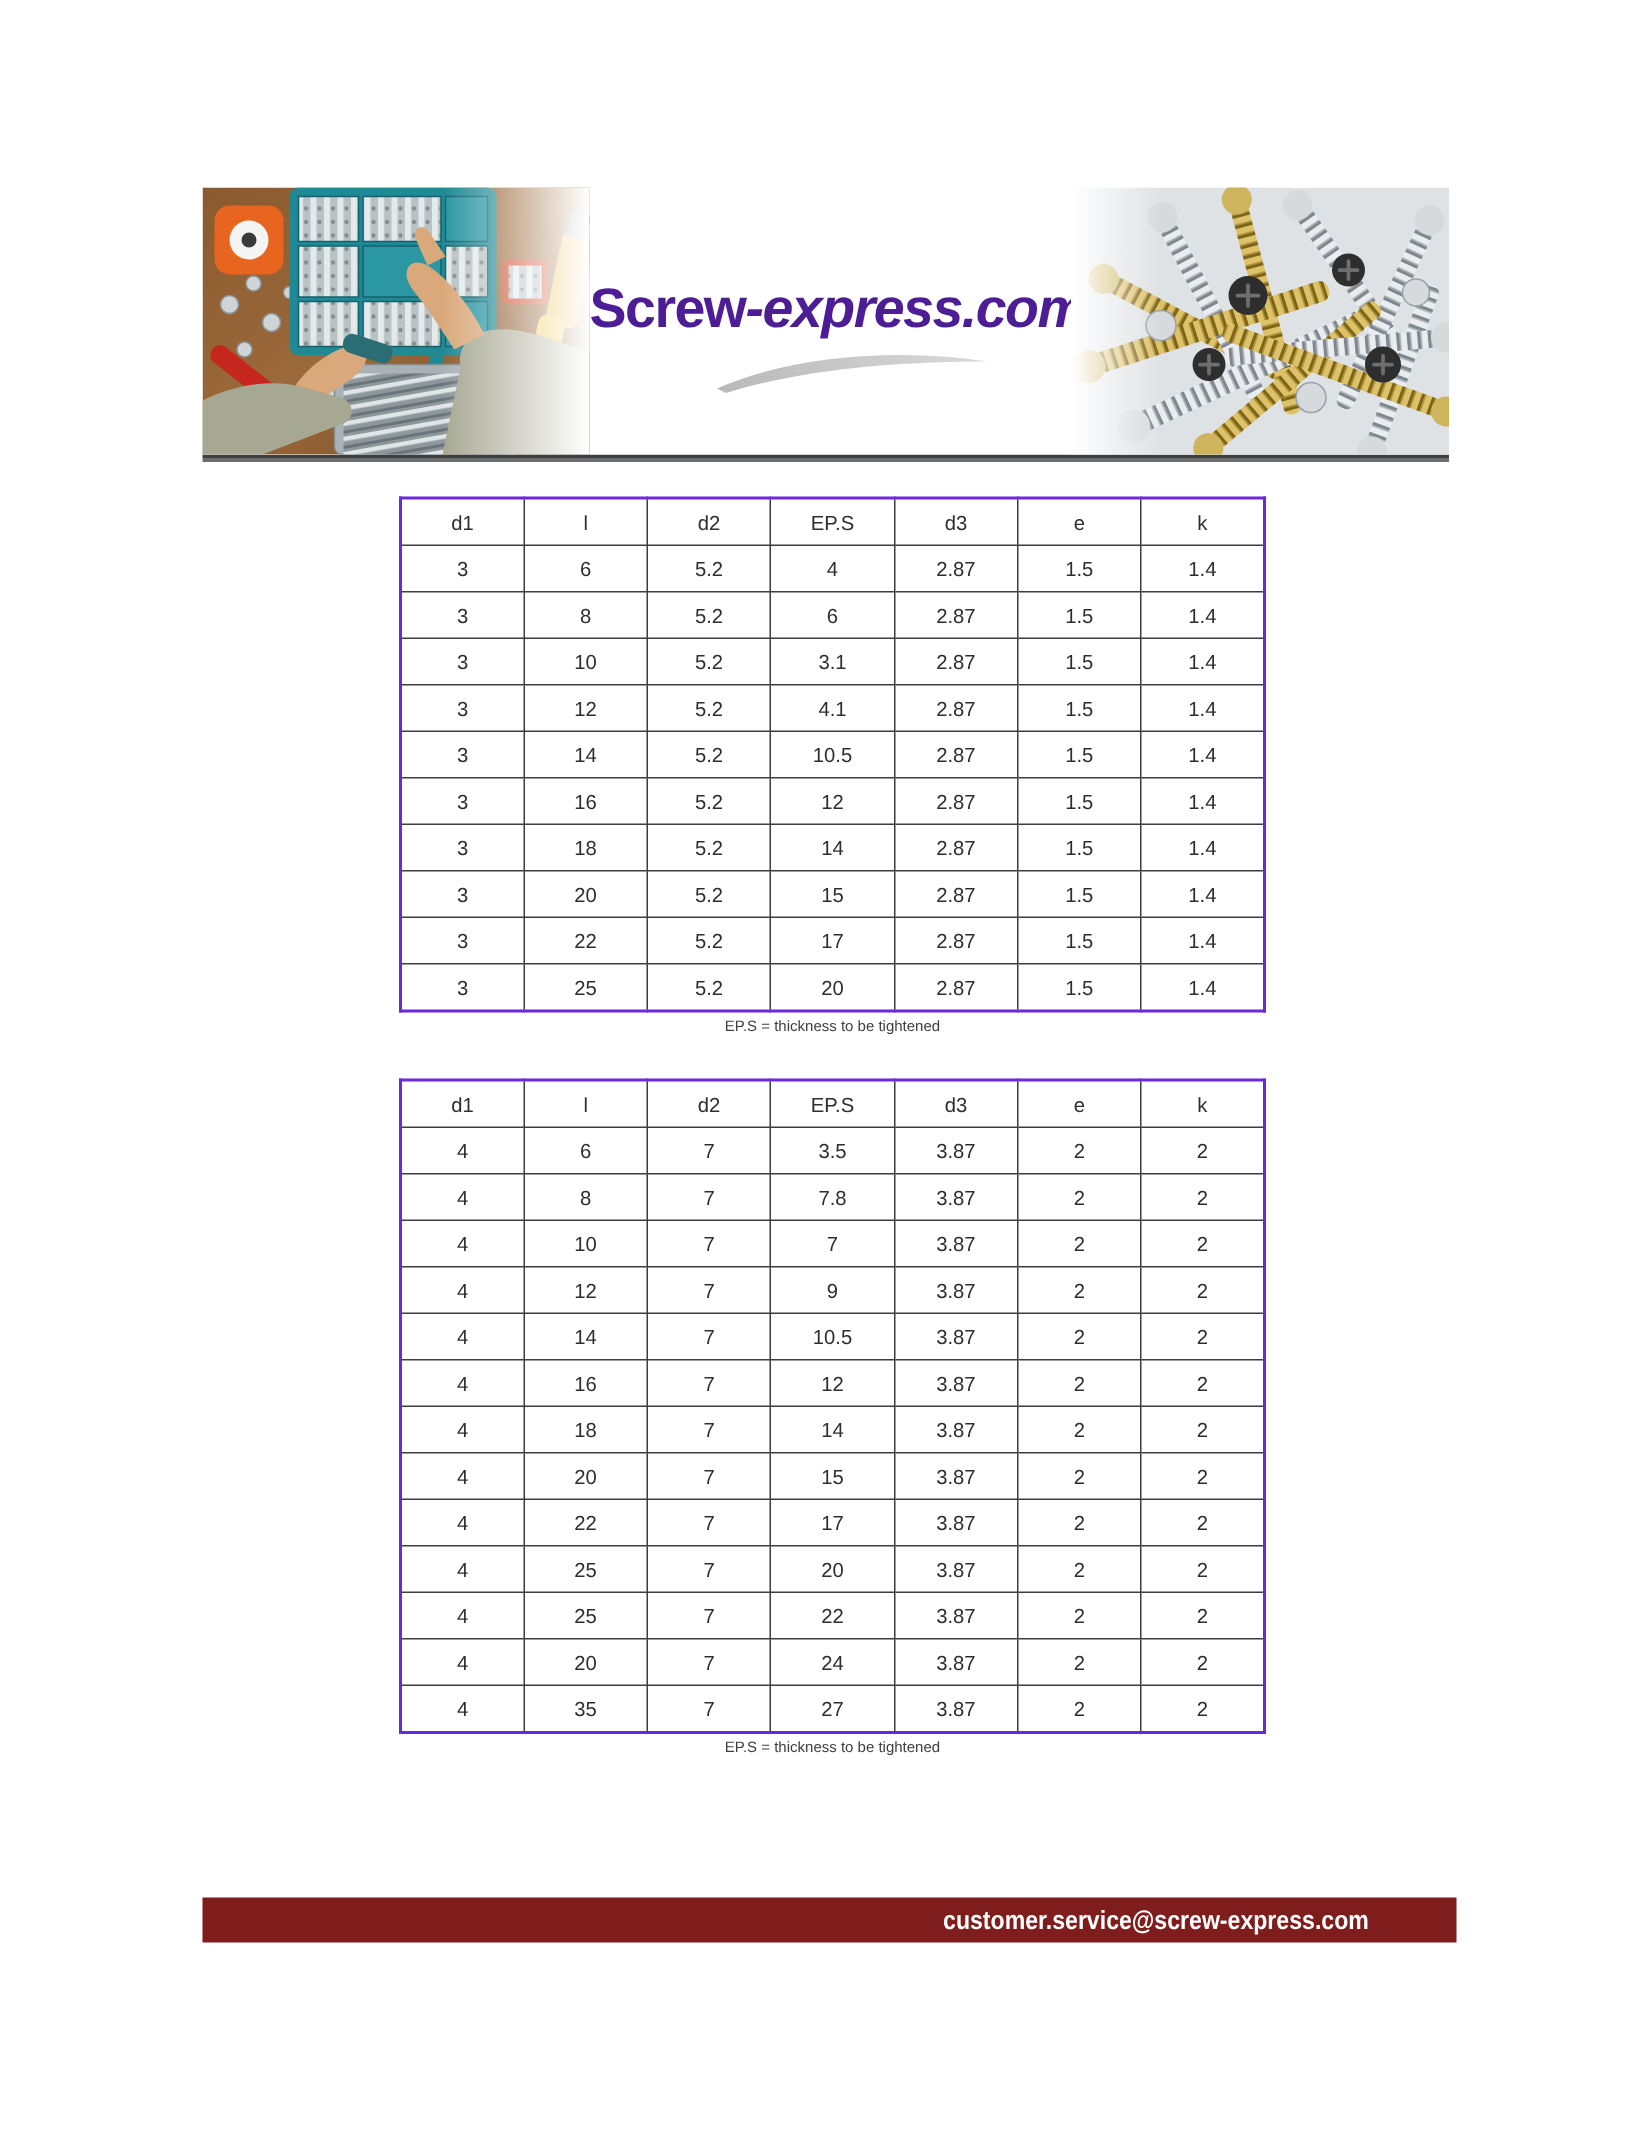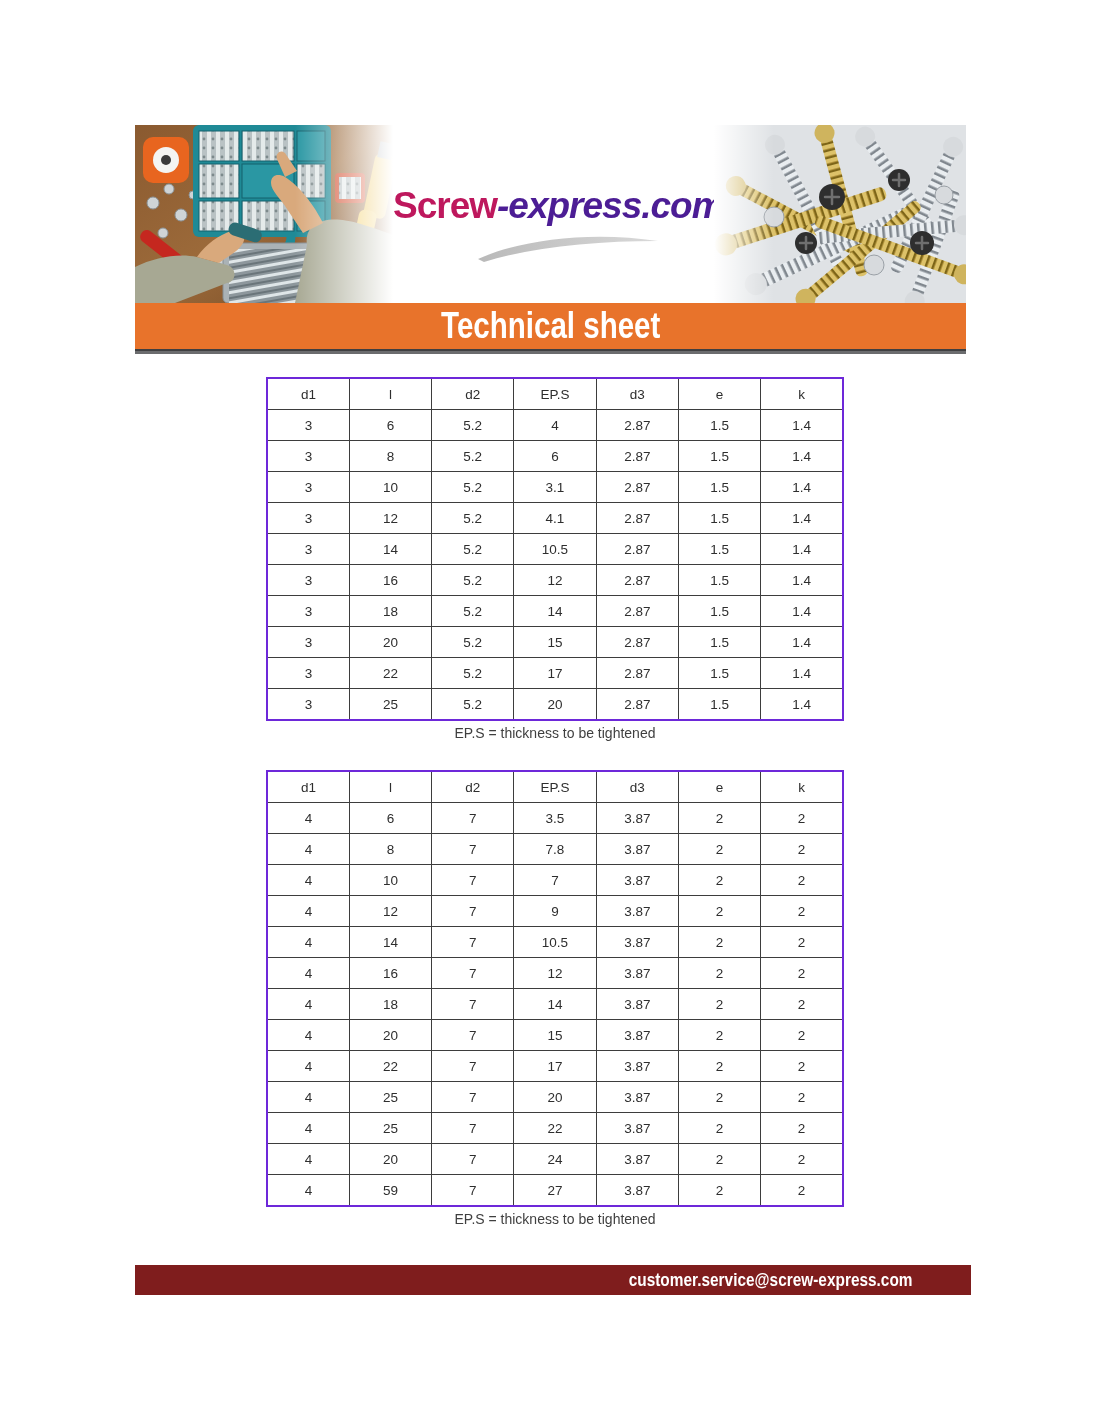--- a/index.html
+++ b/index.html
@@ -10,21 +10,21 @@
   .doc{position:absolute;left:135px;top:125px;width:831px;}
   
   .hero{position:relative;height:178px;background:#fff;}
   .photo-left{position:absolute;left:0;top:0;width:258px;height:178px;}
   .photo-right{position:absolute;right:0;top:0;width:252px;height:178px;}
   .logo-zone{position:absolute;left:258px;right:252px;top:0;height:178px;}
   .logo-line{
     position:absolute;top:60px;width:100%;text-align:center;
     font-size:37px;font-weight:bold;letter-spacing:-1px;white-space:nowrap;
   }
-  .logo-prefix{color:#be185d;text-align:right;}
+  .logo-prefix{color:#4c1d95;text-align:right;}
   .logo-suffix{color:#4c1d95;font-style:italic;}
   .swoosh{position:absolute;top:104px;left:50%;margin-left:-82px;}
   
   .title-bar{
     height:46px;background:#E8732B;display:flex;align-items:center;justify-content:center;
   }
   .title-text{
     color:#ffffff;font-weight:bold;font-size:36px;letter-spacing:0px;
     display:inline-block;transform:scaleX(.82);
   }
@@ -35,21 +35,21 @@
   .tbl-wrap.first{margin-bottom:29px;}
   table.spec{
     border-collapse:collapse;width:578px;table-layout:fixed;
     border:2px solid #6d28d9;background:#fff;
   }
   table.spec th, table.spec td{
     border:1px solid #3d3d3d;height:30px;text-align:center;vertical-align:middle;
     font-size:13.5px;font-weight:normal;color:#2e2e2e;padding:0;
   }
   .tbl-note{
-    margin-top:4px;text-align:center;font-size:14px;color:#3f3f3f;
+    margin-top:4px;text-align:center;font-size:10px;color:#3f3f3f;
   }
   
   .footer-bar{
     position:absolute;left:135px;top:1265px;width:836px;height:30px;background:#7f1d1d;
     display:flex;align-items:center;justify-content:flex-end;padding:0;box-sizing:border-box;
   }
   .footer-text{
     color:#ffffff;font-weight:bold;font-size:17.5px;margin-right:58px;
     display:inline-block;transform:scaleX(.88);transform-origin:right center;white-space:nowrap;
   }
@@ -248,23 +248,20 @@
         <g fill="#d7dadd" stroke="#9aa0a6">
           <circle cx="60" cy="92" r="10"></circle>
             <circle cx="160" cy="140" r="10"></circle>
             <circle cx="230" cy="70" r="9"></circle>
         </g>
       </g>
       <rect width="60" height="178" fill="url(#fadeL)"></rect>
     </svg>
   </div>
 
-  <div class="title-bar">
-    <span class="title-text">Technical sheet</span>
-  </div>
   <div class="dark-strip"></div>
 
   <div class="content">
 
     <div class="tbl-wrap first">
       <table class="spec">
         <thead>
             <tr>
               <th>d1</th>
               <th>l</th>
@@ -488,21 +485,21 @@
               <td>4</td>
               <td>20</td>
               <td>7</td>
               <td>24</td>
               <td>3.87</td>
               <td>2</td>
               <td>2</td>
             </tr>
             <tr>
               <td>4</td>
-              <td>59</td>
+              <td>35</td>
               <td>7</td>
               <td>27</td>
               <td>3.87</td>
               <td>2</td>
               <td>2</td>
             </tr>
           </tbody>
       </table>
       <div class="tbl-note">EP.S = thickness to be tightened</div>
     </div>

